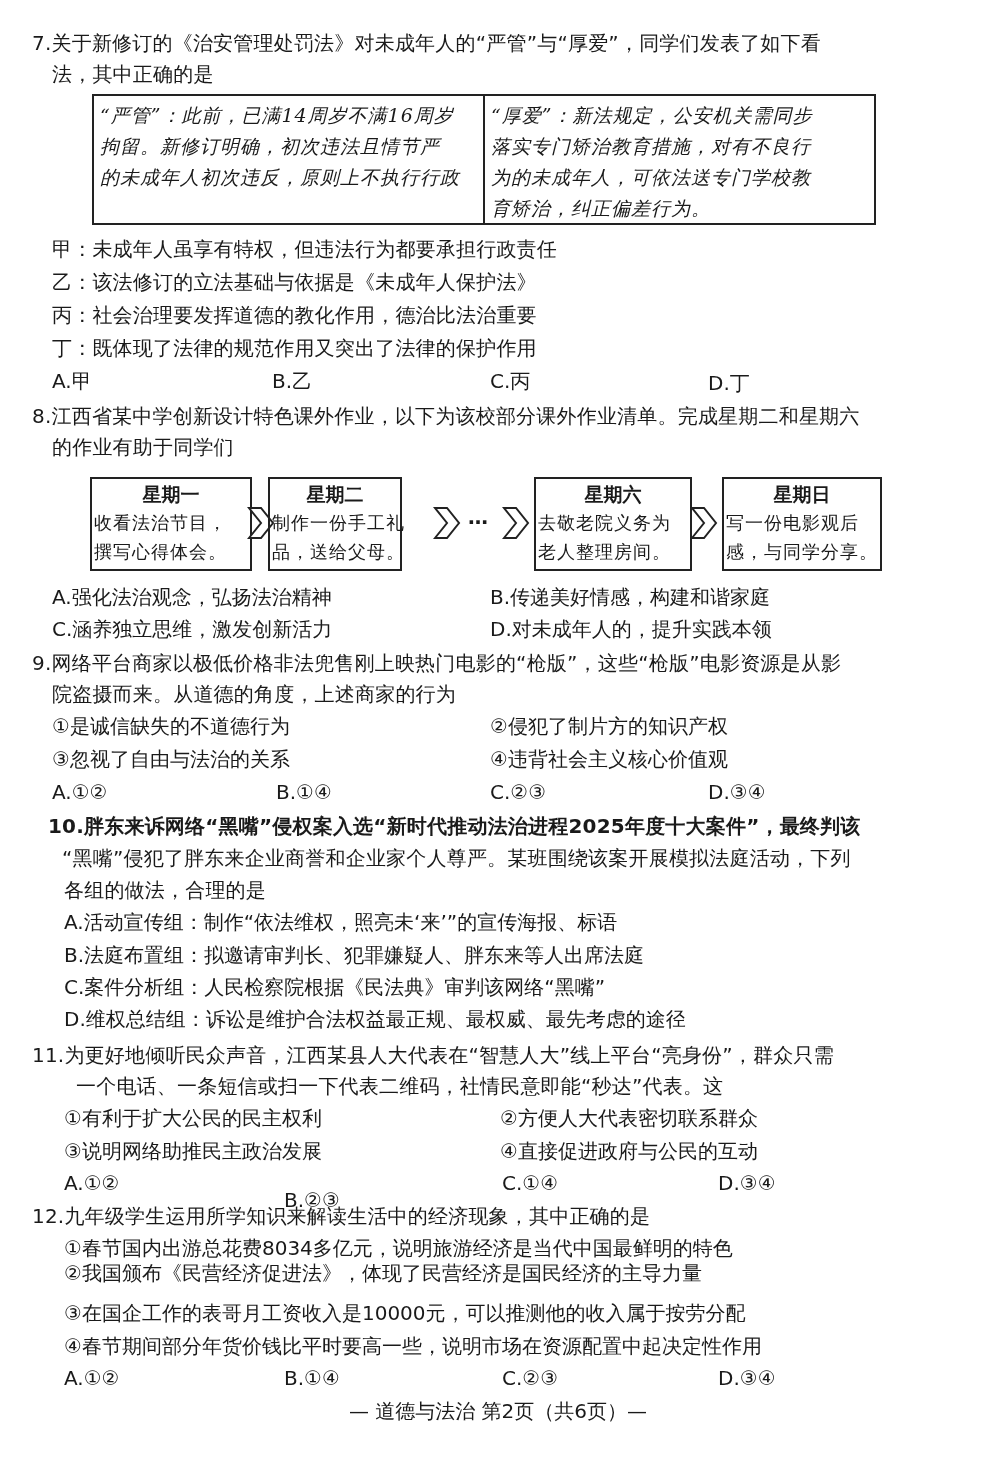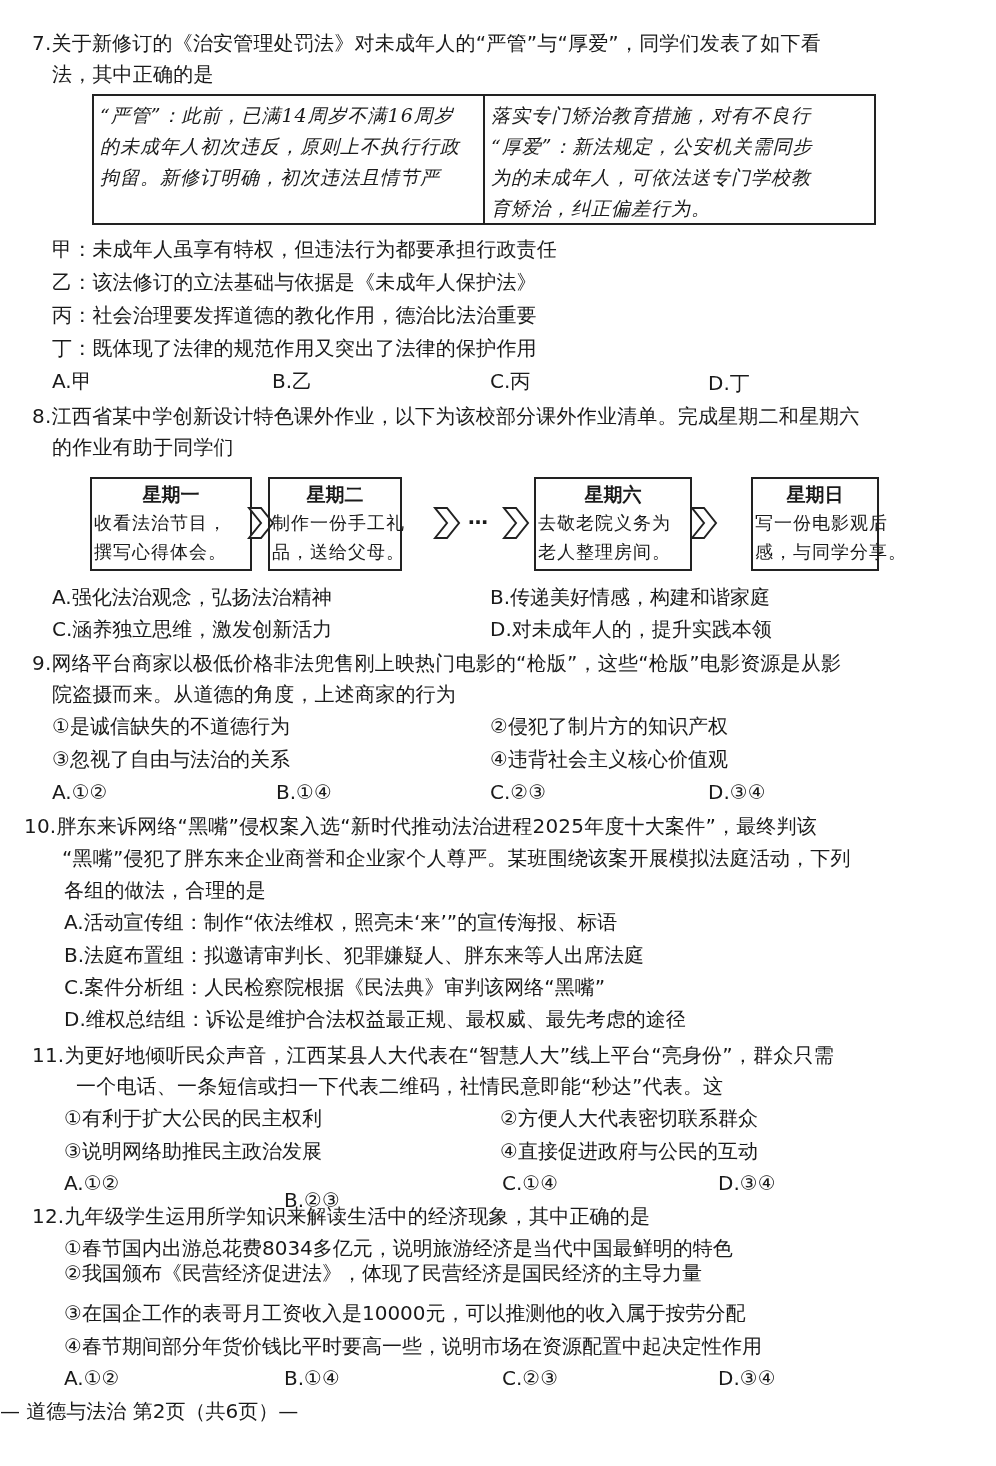--- a/index.html
+++ b/index.html
@@ -29,38 +29,38 @@
     position: absolute; top: 477px; height: 94px; border: 2px solid #222;
     box-sizing: border-box; font-family: Liberation Serif, serif;
   }
   .flow-box .day {
     text-align: center; font-weight: bold; font-size: 19px; line-height: 28px; margin-top: 2px;
   }
   .flow-box .desc { font-size: 18px; line-height: 29px; padding-left: 2px; white-space: nowrap; letter-spacing: 1px; }
   .chev { position: absolute; top: 506px; width: 28px; height: 34px; }
   .dots { position: absolute; top: 505px; font-size: 20px; font-weight: bold; }
   .opt { position: absolute; white-space: nowrap; font-size: 20px; line-height: 30px; }
-  .footer { position: absolute; top: 1396px; left: 0; width: 996px; font-size: 20px; line-height: 30px; }
+  .footer { position: absolute; top: 1396px; left: 0; width: 996px; text-align: center; font-size: 20px; line-height: 30px; }
 </style>
 </head>
 <body>
 
 <div>
   <div class="line" style="left:32px; top:28px;">7.关于新修订的《治安管理处罚法》对未成年人的“严管”与“厚爱”，同学们发表了如下看</div>
   <div class="line" style="left:52px; top:59px;">法，其中正确的是</div>
 
   <div class="q7-table">
     <div class="q7-cell">
       <div>“严管”：此前，已满14周岁不满16周岁</div>
+      <div>拘留。新修订明确，初次违法且情节严</div>
       <div>的未成年人初次违反，原则上不执行行政</div>
-      <div>拘留。新修订明确，初次违法且情节严</div>
     </div>
     <div class="q7-cell">
+      <div>“厚爱”：新法规定，公安机关需同步</div>
       <div>落实专门矫治教育措施，对有不良行</div>
-      <div>“厚爱”：新法规定，公安机关需同步</div>
       <div>为的未成年人，可依法送专门学校教</div>
       <div>育矫治，纠正偏差行为。</div>
     </div>
   </div>
 
   <div class="line" style="left:52px; top:234px;">甲：未成年人虽享有特权，但违法行为都要承担行政责任</div>
   <div class="line" style="left:52px; top:267px;">乙：该法修订的立法基础与依据是《未成年人保护法》</div>
   <div class="line" style="left:52px; top:300px;">丙：社会治理要发挥道德的教化作用，德治比法治重要</div>
   <div class="line" style="left:52px; top:333px;">丁：既体现了法律的规范作用又突出了法律的保护作用</div>
 
@@ -95,21 +95,21 @@
     <polygon points="2,2 14,2 26,17 14,32 2,32 14,17" fill="#fff" stroke="#222" stroke-width="2"></polygon>
   </svg>
   <div class="flow-box" style="left:534px; width:158px;">
     <div class="day">星期六</div>
     <div class="desc">去敬老院义务为</div>
     <div class="desc">老人整理房间。</div>
   </div>
   <svg class="chev" style="left:690px;" viewBox="0 0 28 34">
     <polygon points="2,2 14,2 26,17 14,32 2,32 14,17" fill="#fff" stroke="#222" stroke-width="2"></polygon>
   </svg>
-  <div class="flow-box" style="left:722px; width:128px;margin-left:29px;">
+  <div class="flow-box" style="left:722px; width:160px;">
     <div class="day">星期日</div>
     <div class="desc">写一份电影观后</div>
     <div class="desc">感，与同学分享。</div>
   </div>
 
   <div class="opt" style="left:52px; top:582px;">A.强化法治观念，弘扬法治精神</div>
   <div class="opt" style="left:490px; top:582px;">B.传递美好情感，构建和谐家庭</div>
   <div class="opt" style="left:52px; top:614px;">C.涵养独立思维，激发创新活力</div>
   <div class="opt" style="left:490px; top:614px;">D.对未成年人的，提升实践本领</div>
 </div>
@@ -121,21 +121,21 @@
   <div class="opt" style="left:490px; top:711px;">②侵犯了制片方的知识产权</div>
   <div class="opt" style="left:52px; top:744px;">③忽视了自由与法治的关系</div>
   <div class="opt" style="left:490px; top:744px;">④违背社会主义核心价值观</div>
   <div class="opt" style="left:52px; top:777px;">A.①②</div>
   <div class="opt" style="left:276px; top:777px;">B.①④</div>
   <div class="opt" style="left:490px; top:777px;">C.②③</div>
   <div class="opt" style="left:708px; top:777px;">D.③④</div>
 </div>
 
 <div>
-  <div class="line" style="left:24px; top:811px;">10.胖东来诉网络“黑嘴”侵权案入选“新时代推动法治进程2025年度十大案件”，最终判该</div>
+  <div class="line" style="left:48px; top:811px;font-weight:bold;">10.胖东来诉网络“黑嘴”侵权案入选“新时代推动法治进程2025年度十大案件”，最终判该</div>
   <div class="line" style="left:62px; top:843px;">“黑嘴”侵犯了胖东来企业商誉和企业家个人尊严。某班围绕该案开展模拟法庭活动，下列</div>
   <div class="line" style="left:64px; top:875px;">各组的做法，合理的是</div>
   <div class="opt" style="left:64px; top:907px;">A.活动宣传组：制作“依法维权，照亮未‘来’”的宣传海报、标语</div>
   <div class="opt" style="left:64px; top:940px;">B.法庭布置组：拟邀请审判长、犯罪嫌疑人、胖东来等人出席法庭</div>
   <div class="opt" style="left:64px; top:972px;">C.案件分析组：人民检察院根据《民法典》审判该网络“黑嘴”</div>
   <div class="opt" style="left:64px; top:1004px;">D.维权总结组：诉讼是维护合法权益最正规、最权威、最先考虑的途径</div>
 </div>
 
 <div>
   <div class="line" style="left:32px; top:1040px;">11.为更好地倾听民众声音，江西某县人大代表在“智慧人大”线上平台“亮身份”，群众只需</div>

